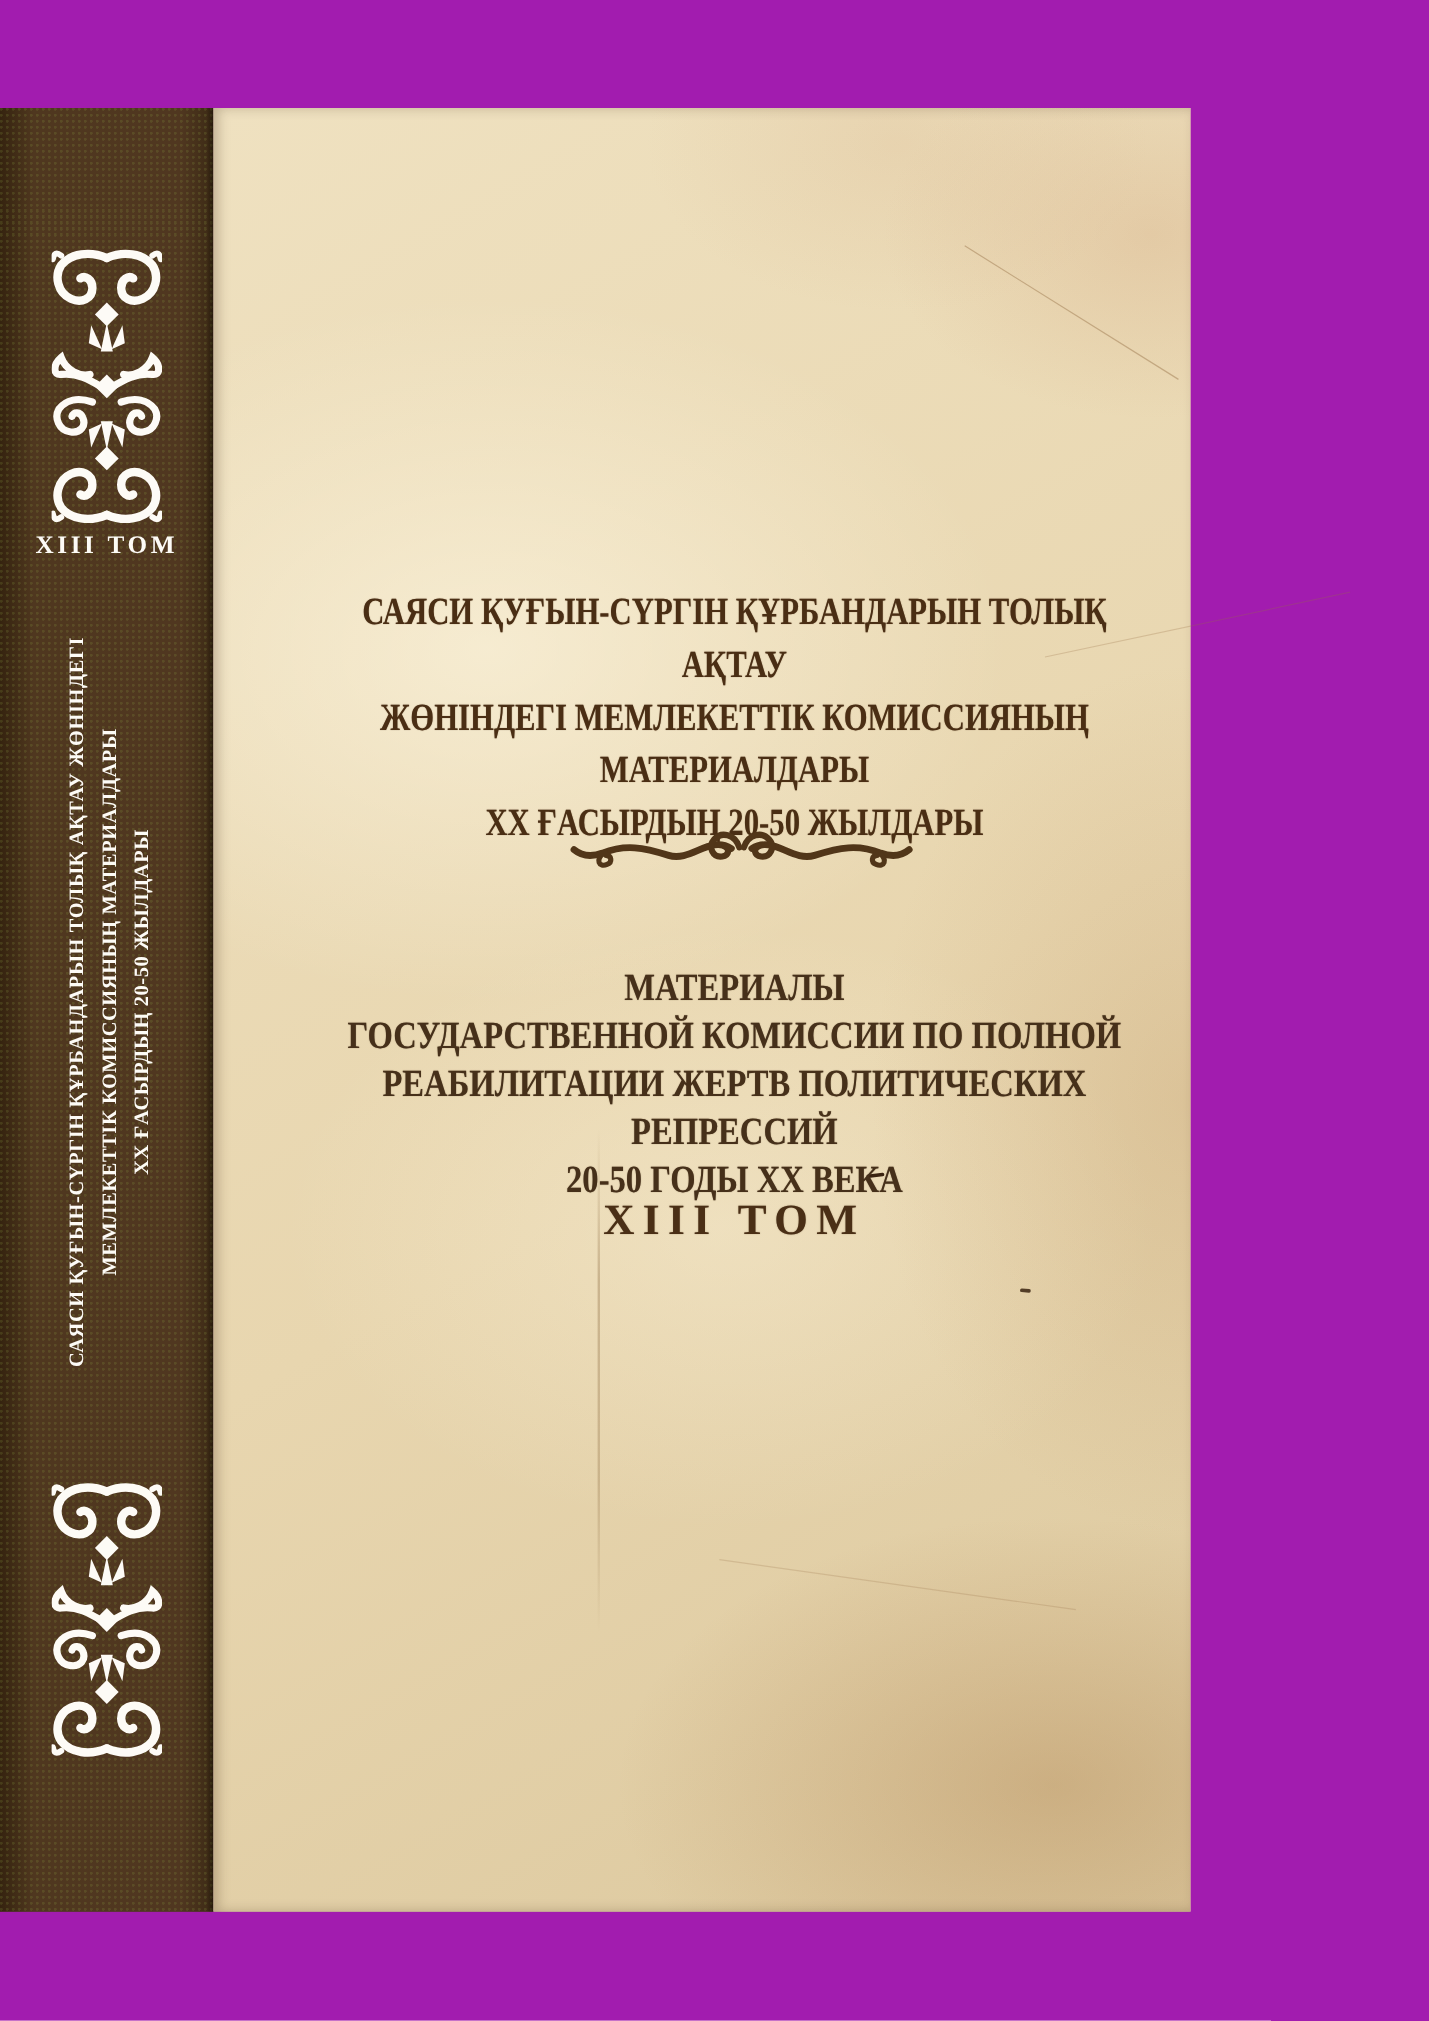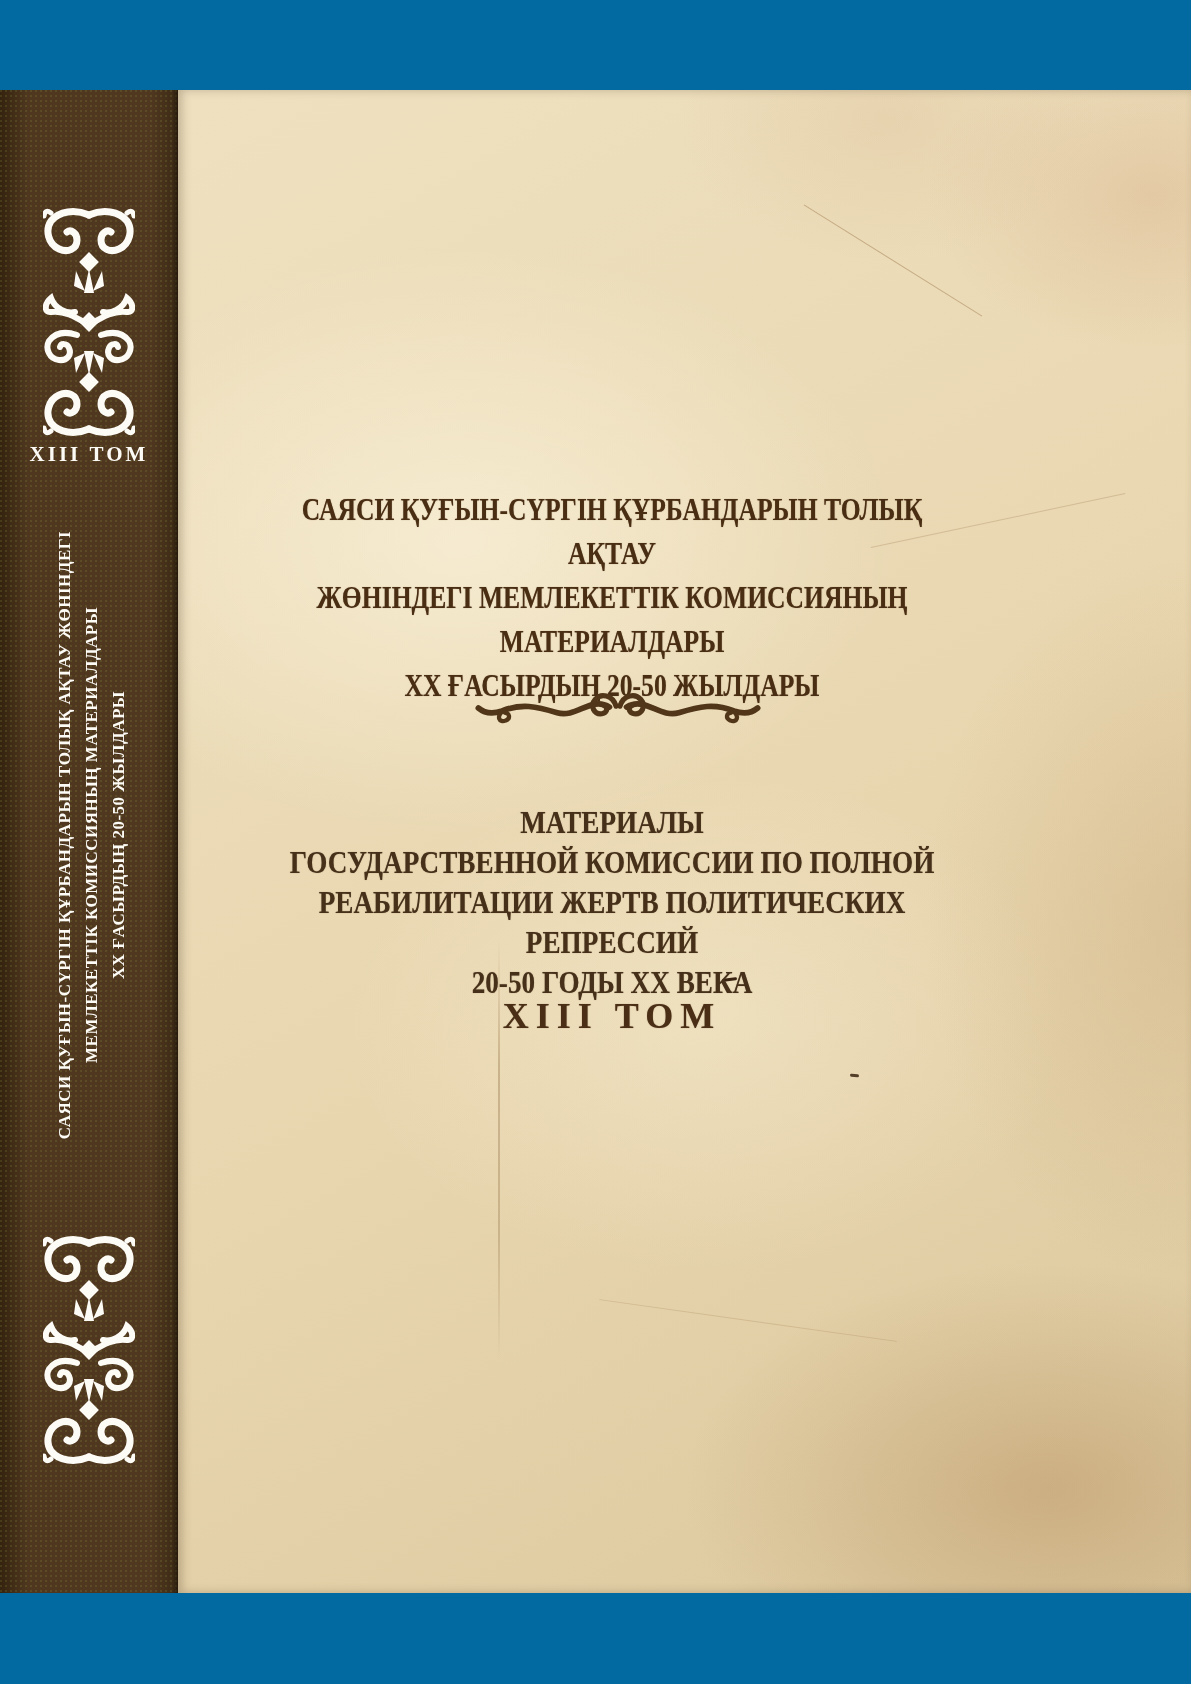--- a/index.html
+++ b/index.html
@@ -1,17 +1,17 @@
 <!DOCTYPE html>
 <html><head>
 <meta charset="utf-8">
 <style>
   html,body{margin:0;padding:0;}
   body{font-family:"Liberation Serif","DejaVu Serif",serif;background:#ffffff;}
-  .page{position:relative;width:1191px;height:1684px;background:#0369a1;overflow:hidden;}
+  .page{position:relative;width:1191px;height:1684px;background:#a21caf;overflow:hidden;}
 
   .book{position:absolute;left:0;top:90px;width:1191px;height:1503px;}
 
   
   .spine{
     position:absolute;left:0;top:0;width:178px;height:100%;
     background-color:#4d3520;
     background-image:
       radial-gradient(circle at 1px 1px, rgba(133,150,62,.22) 1px, transparent 1.5px),
       linear-gradient(90deg, #35230f 0%, #4f371f 28px, #503720 150px, #3c2a15 100%);
@@ -28,21 +28,21 @@
   }
   .spine-title{
     position:absolute;left:91px;top:745px;width:712px;
     transform:translate(-50%,-50%) rotate(-90deg);
     color:#fdfbf6;font-weight:bold;font-size:17px;line-height:27px;
     letter-spacing:.5px;text-align:center;white-space:nowrap;
   }
 
   
   .cover{
-    position:absolute;left:178px;top:0;width:1013px;height:100%;
+    position:absolute;left:178px;top:0;width:814px;height:100%;
     background-color:#e9d9b6;
     background-image:
       radial-gradient(ellipse 520px 320px at 86% 93%, rgba(164,116,64,.32), transparent 70%),
       radial-gradient(ellipse 380px 520px at 100% 55%, rgba(190,148,98,.26), transparent 70%),
       radial-gradient(ellipse 320px 220px at 96% 7%, rgba(206,158,118,.28), transparent 70%),
       radial-gradient(ellipse 300px 200px at 70% 2%, rgba(210,170,130,.20), transparent 70%),
       radial-gradient(ellipse 620px 420px at 28% 30%, rgba(255,249,230,.55), transparent 70%),
       radial-gradient(ellipse 520px 360px at 52% 62%, rgba(251,242,218,.38), transparent 70%),
       linear-gradient(150deg, #efe1c0 0%, #e8d6af 55%, #dcc89e 100%);
     box-shadow:inset 4px 0 10px rgba(60,40,18,.25);

